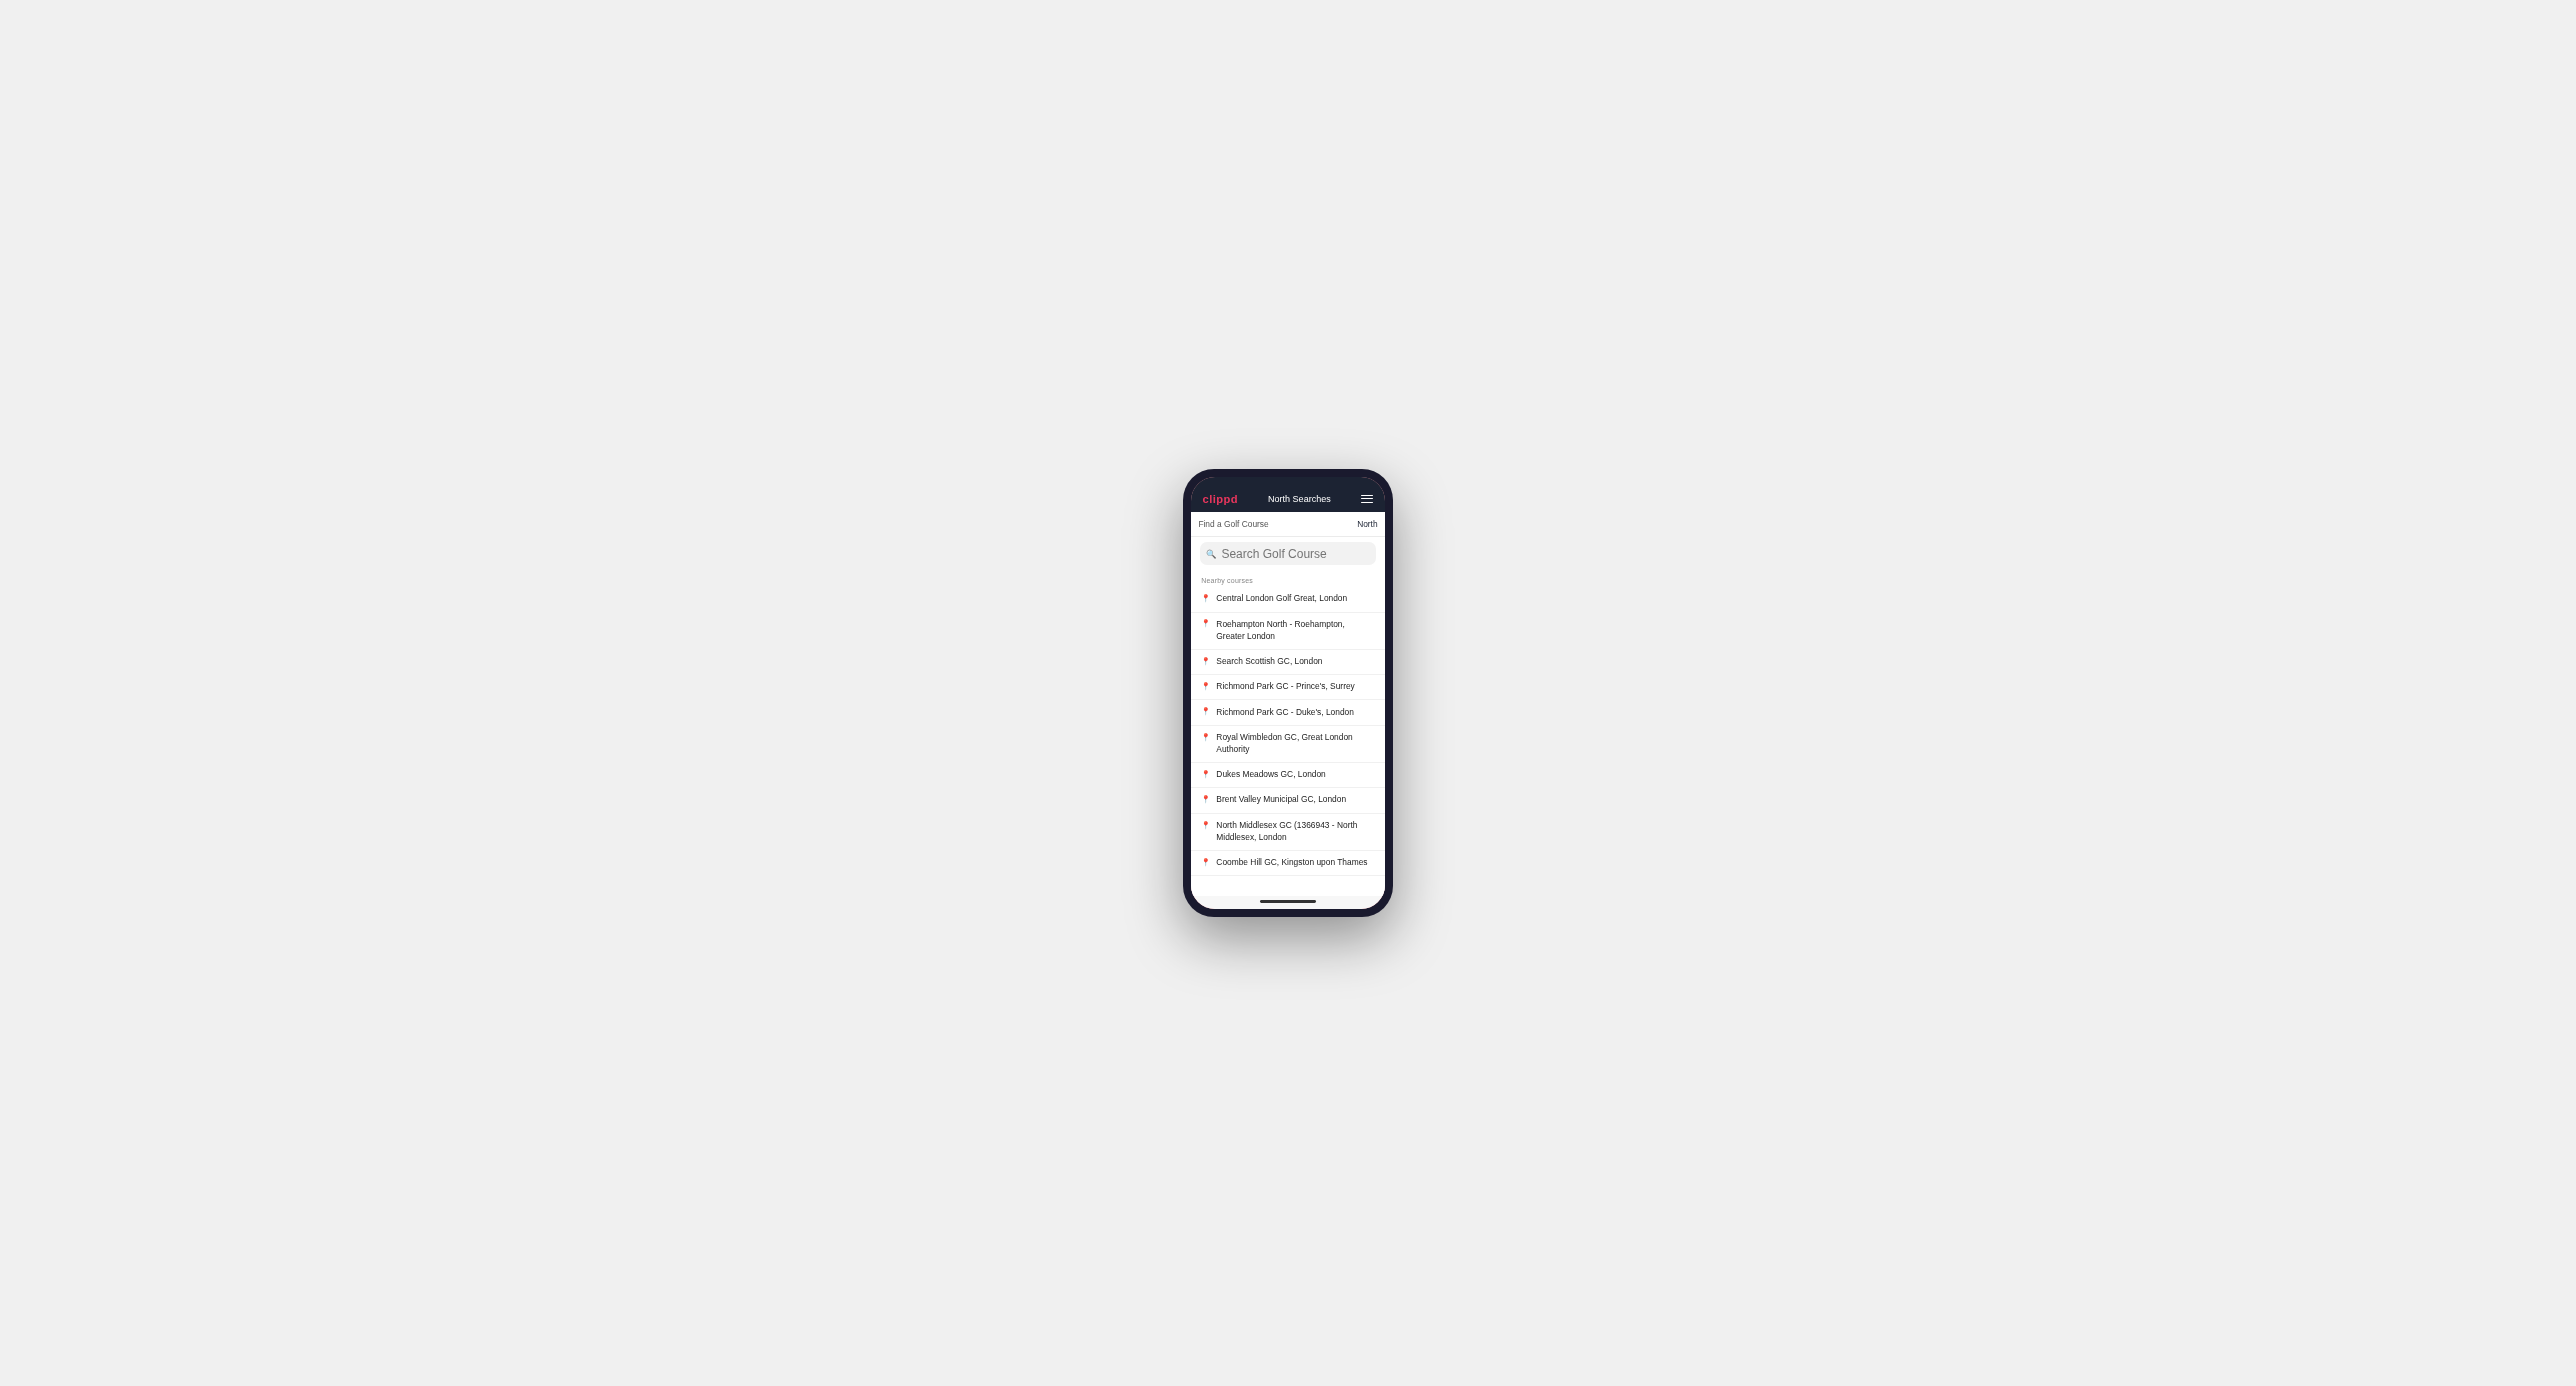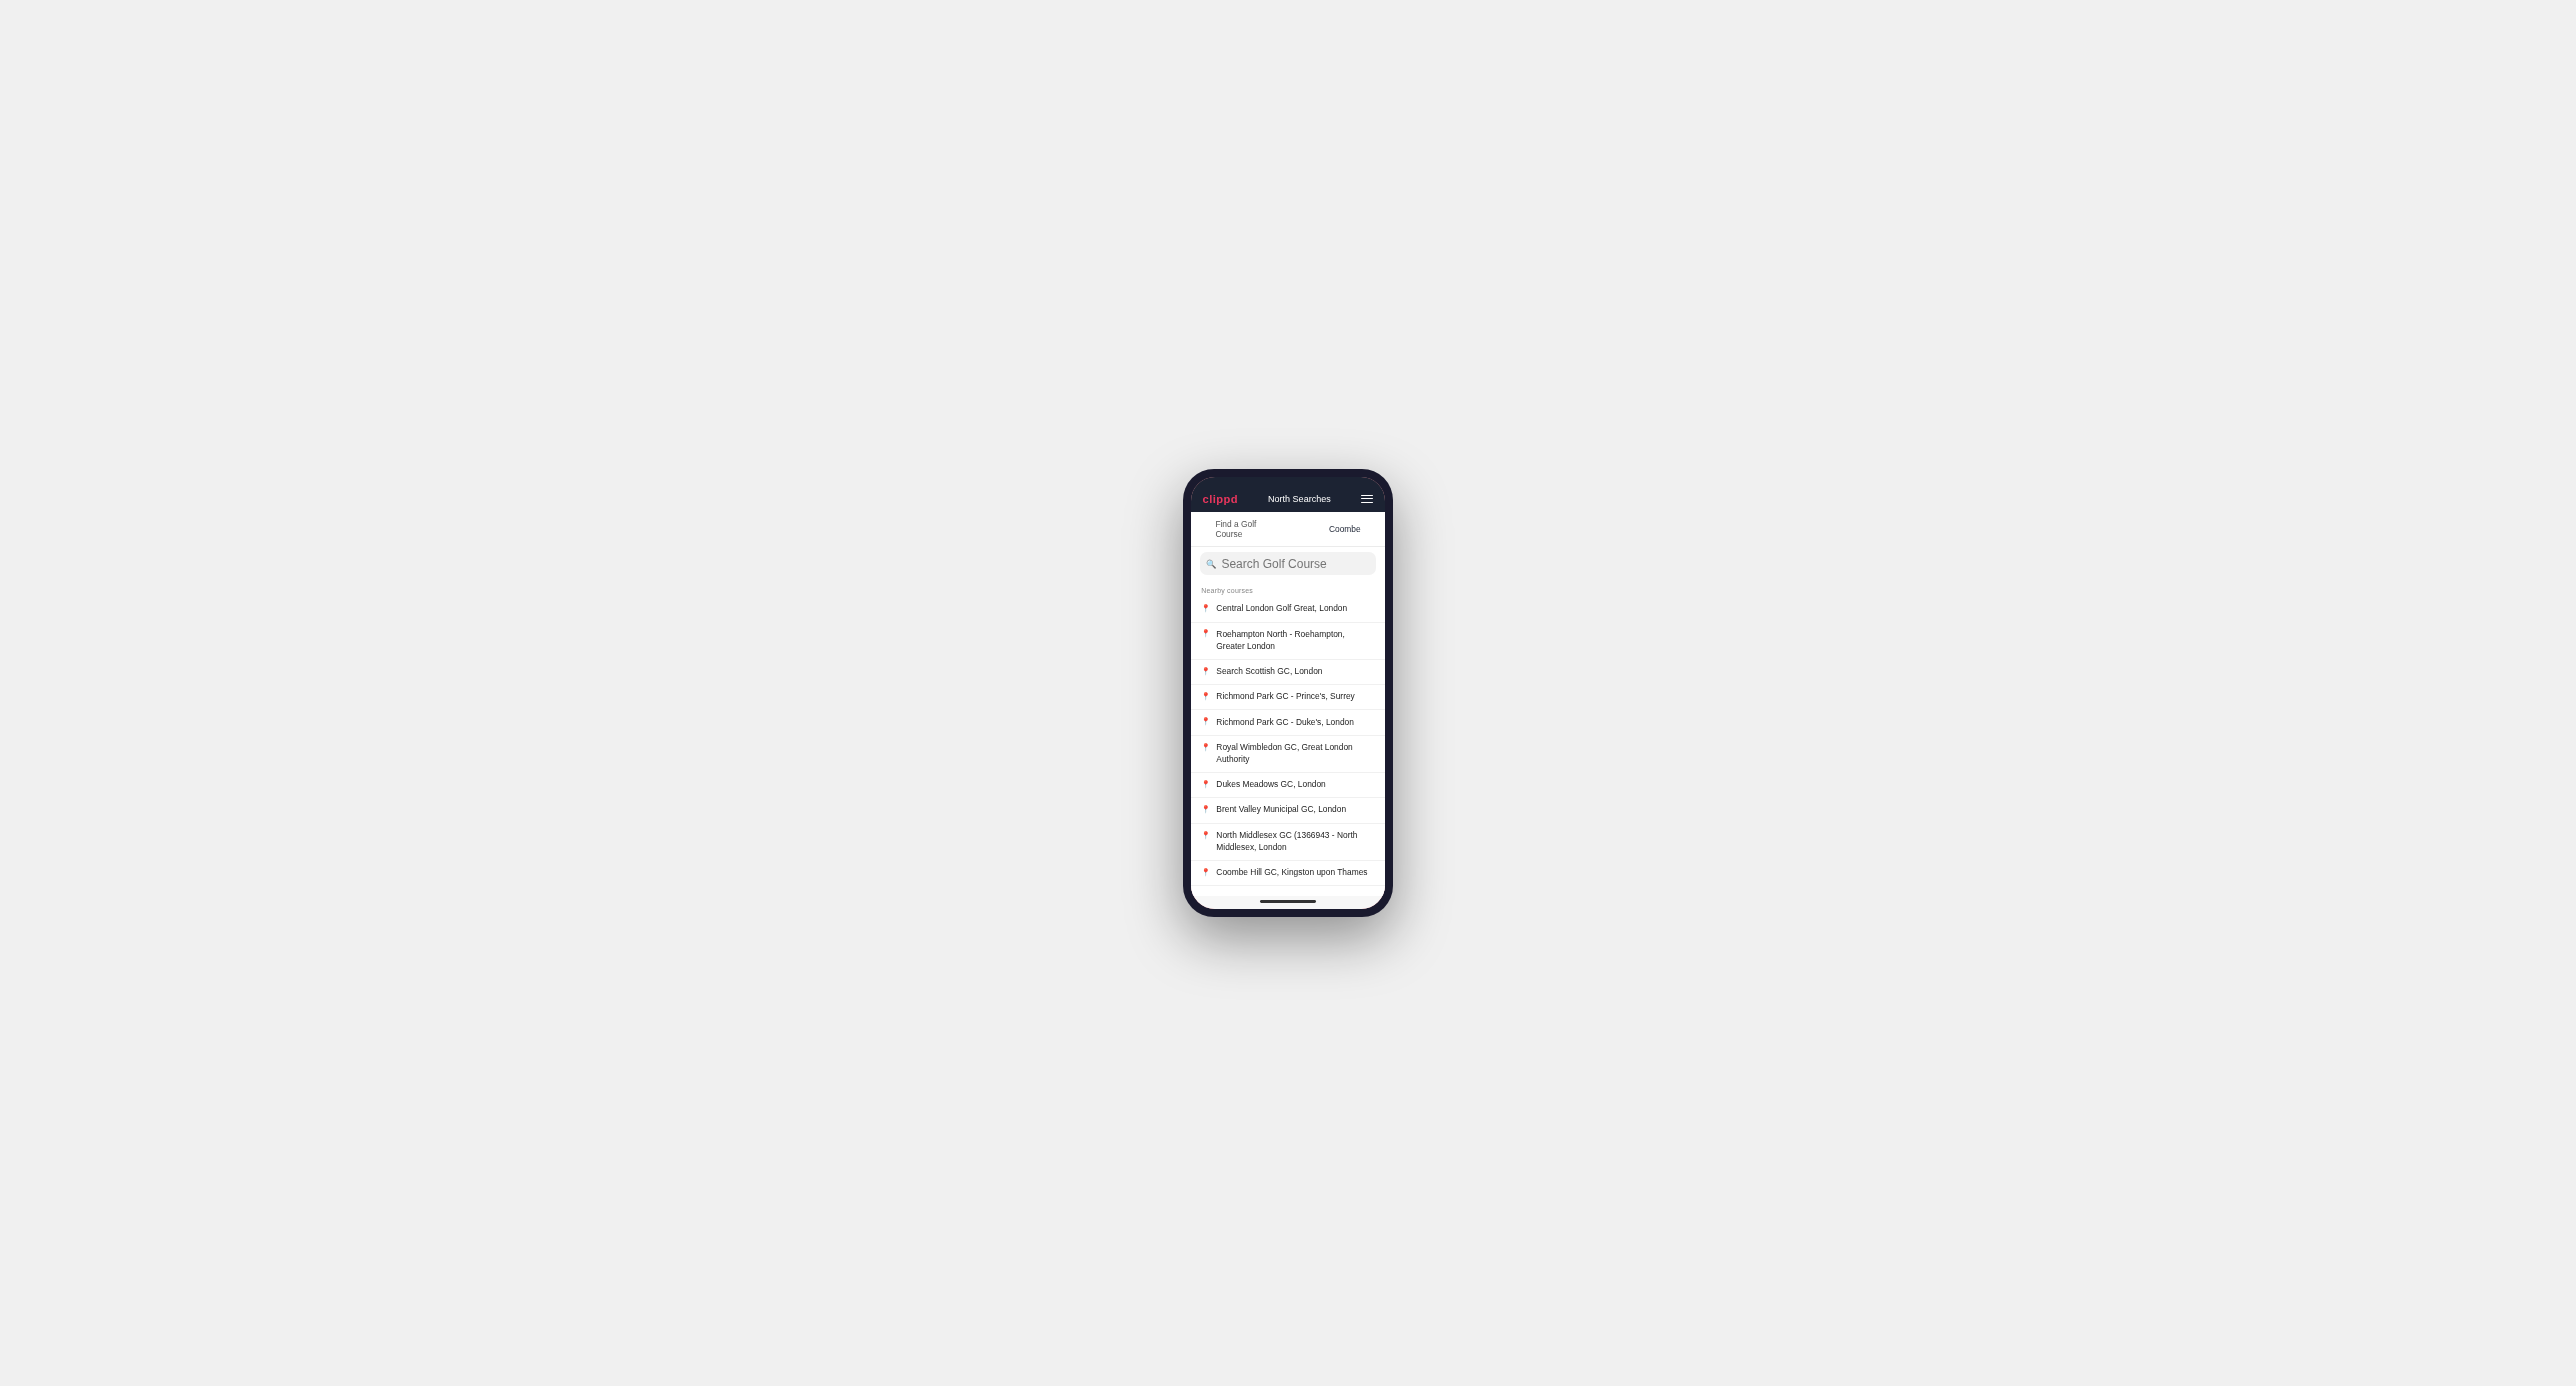--- a/index.html
+++ b/index.html
@@ -84,21 +84,21 @@
       flex: 1;
       background: #f7f7f7;
       overflow-y: auto;
       display: flex;
       flex-direction: column;
     }
 
     
     .find-bar {
       background: #ffffff;
-      padding: 7px 24px;
+      padding: 7px 7px;
       display: flex;
       align-items: center;
       justify-content: space-between;
       border-bottom: 0.7px solid #ebebeb;
       flex-shrink: 0;
       gap: 45px;
     }
 
     .find-label {
       font-size: 8.4px;
@@ -213,21 +213,21 @@
         <span></span>
         <span></span>
         <span></span>
       </div>
     </div>
 
     <div class="content">
 
       <div class="find-bar">
         <span class="find-label">Find a Golf Course</span>
-        <button class="cancel-btn">Coombe</button>
+        <button class="cancel-btn">North</button>
       </div>
 
       <div class="search-container">
         <div class="search-box">
           <span class="search-icon">🔍</span>
           <input class="search-input" type="text" placeholder="Search Golf Course" style="">
         </div>
       </div>
 
       <div class="nearby-section">

